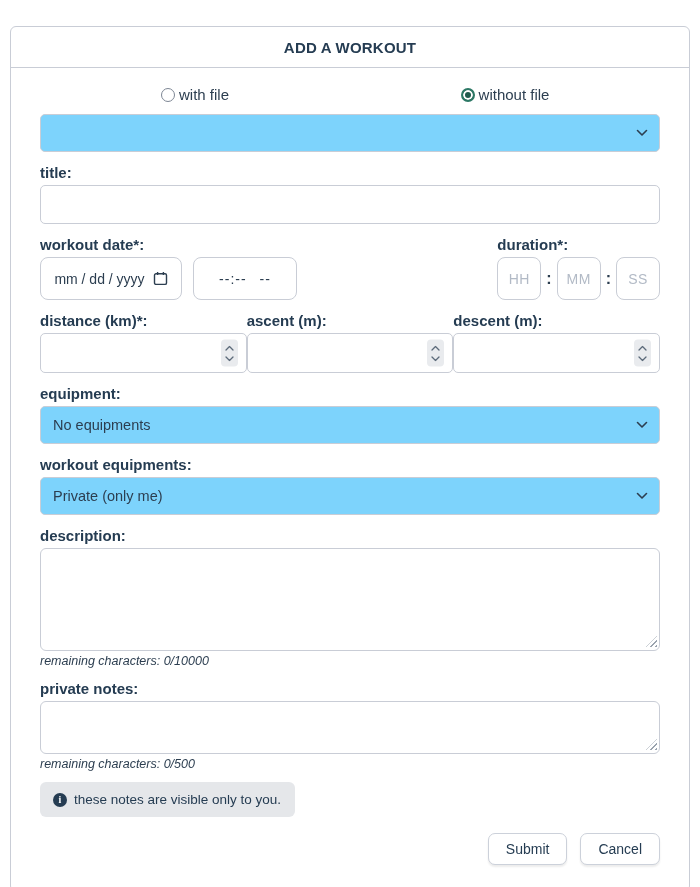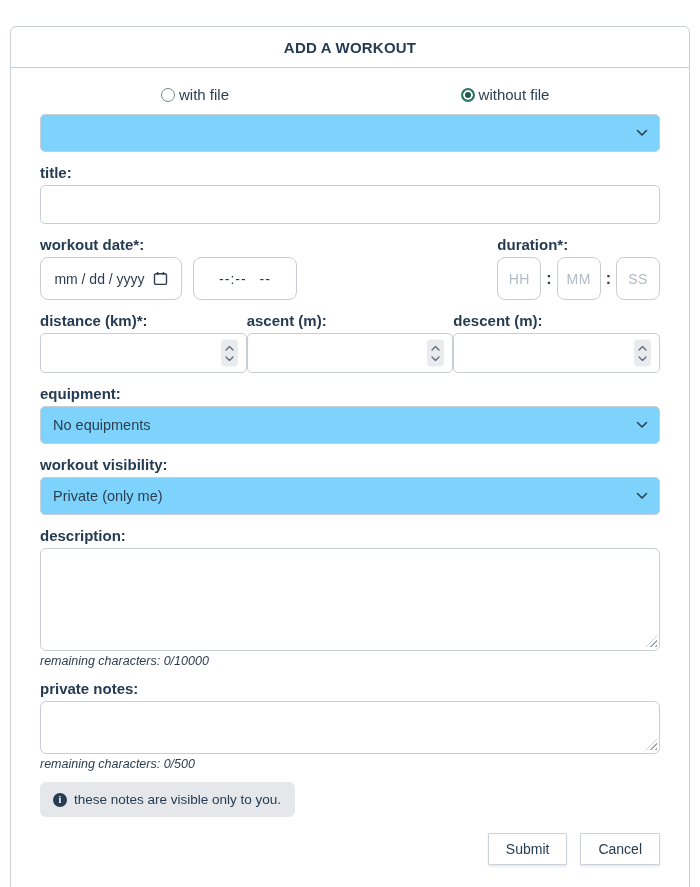--- a/index.html
+++ b/index.html
@@ -118,21 +118,21 @@
   .info-icon {
     width: 14px; height: 14px; border-radius: 50%; background: #253c52; color: #fff;
     font-size: 10px; font-weight: 700; font-style: normal;
     display: flex; align-items: center; justify-content: center; flex: 0 0 auto;
     font-family: "Liberation Serif", serif;
   }
 
   
   .button-row { display: flex; justify-content: flex-end; gap: 13px; margin-top: 16px; }
   .btn {
-    background: #fff; border: 1px solid #ccd1da; border-radius: 1px;
+    background: #fff; border: 1px solid #ccd1da; border-radius: 7px;
     padding: 7px 17px; font: inherit; font-size: 14px; color: #253c52;
     box-shadow: 0 2px 2px rgba(0,0,0,0.08); cursor: pointer;
   }
   svg { display: block; }
 </style>
 </head>
 <body>
 
 <div class="card">
   <div class="card-header">ADD A WORKOUT</div>
@@ -257,21 +257,21 @@
         <span>No equipments</span>
         <span class="select-chevron">
           <svg width="12" height="8" viewBox="0 0 12 8">
               <polyline points="1.5,1.5 6,6 10.5,1.5" fill="none" stroke="#2c3e50" stroke-width="1.6" stroke-linecap="round" stroke-linejoin="round"></polyline>
             </svg>
         </span>
       </div>
     </div>
 
     <div class="form-group">
-      <span class="field-label">workout visibility:</span>
+      <span class="field-label">workout equipments:</span>
       <div class="select-box">
         <span>Private (only me)</span>
         <span class="select-chevron">
           <svg width="12" height="8" viewBox="0 0 12 8">
               <polyline points="1.5,1.5 6,6 10.5,1.5" fill="none" stroke="#2c3e50" stroke-width="1.6" stroke-linecap="round" stroke-linejoin="round"></polyline>
             </svg>
         </span>
       </div>
     </div>
 

